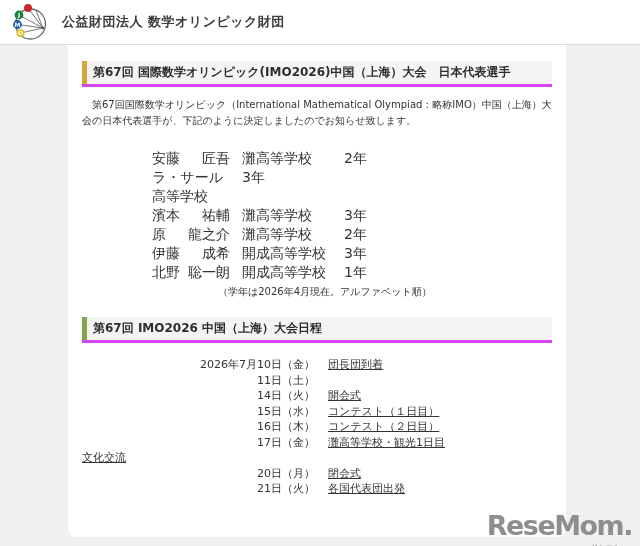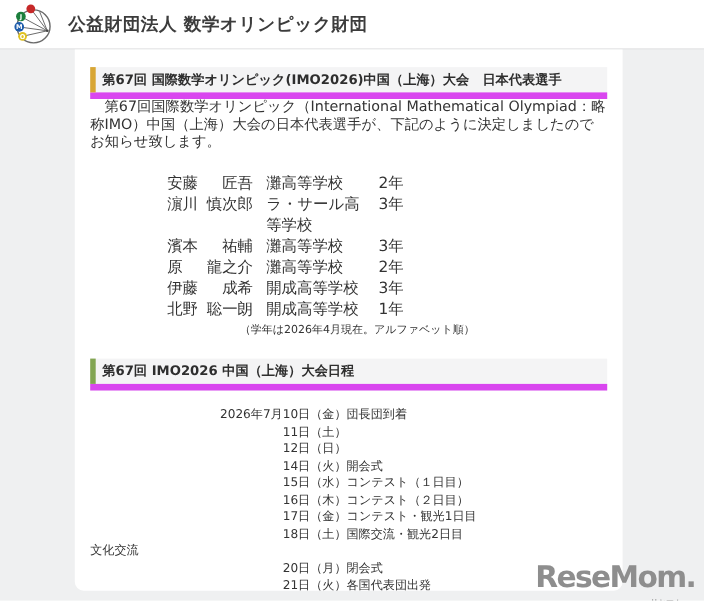--- a/index.html
+++ b/index.html
@@ -7,51 +7,51 @@
   body {
     font-family:"DejaVu Sans","Liberation Sans",sans-serif;
     background:#eff0f1; color:#333; position:relative; overflow:hidden;
   }
   .site-header {
     position:absolute; top:0; left:0; width:640px; height:45px;
     background:#fff; border-bottom:1px solid #dcdcde;
     display:flex; align-items:center; gap:12px; padding-left:10px;
   }
   .logo-svg { width:40px; height:40px; margin-top:1px; display:block; }
-  .site-title { font-size:16px; font-weight:bold; color:#3c3c3c; letter-spacing:.5px; }
+  .site-title { font-size:13px; font-weight:bold; color:#3c3c3c; letter-spacing:.5px; }
   .home-link { display:flex; align-items:center; gap:12px; text-decoration:none; color:inherit; }
 
   .card {
     position:absolute; top:45px; left:68px; width:498px; height:492px;
     background:#fff; border-radius:0 0 8px 8px;
     padding:16px 14px 0 14px; overflow:hidden;
   }
   .sec-heading {
-    position:relative; background:#f4f4f5; border-bottom:6px solid #d946ef;
+    position:relative; background:#f4f4f5; border-bottom:3px solid #d946ef;
     padding:4px 8px 4px 11px; font-size:12px; font-weight:bold; color:#2e2e2e;
     line-height:15px;
   }
   .sec-heading .bar { position:absolute; left:0; top:0; bottom:0; width:5px; }
   .bar-gold  { background:#d8a634; }
   .bar-green { background:#82a552; }
 
-  .intro { margin-top:0; font-size:13px; line-height:16px; color:#333; }
+  .intro { margin-top:10px; font-size:10px; line-height:16px; color:#333; }
 
   .members { margin-top:20px; margin-left:70px; font-size:14px; }
   .mrow { display:grid; grid-template-columns:78px 90px auto; column-gap:12px; line-height:19px; }
   .mname { display:flex; justify-content:space-between; }
 
   .note { margin-top:4px; margin-left:136px; font-size:10px; line-height:12px; color:#333; }
 
   .h2 { margin-top:19px; }
 
   .schedule { margin-top:14px; font-size:11px; }
-  .srow { display:grid; grid-template-columns:233px auto; line-height:15.5px; }
+  .srow { display:grid; grid-template-columns:233px auto; column-gap:13px; line-height:15.5px; }
   .sdate { text-align:right; white-space:nowrap; }
-  .sevent { white-space:nowrap; }
+  .sevent { white-space:nowrap;text-decoration:underline; }
 
   .watermark {
     position:absolute; right:8px; bottom:7px; color:#8e8e8e;
     font-weight:bold; font-size:27px; line-height:1; letter-spacing:-1.5px;
   }
   .watermark .ruby {
     position:absolute; top:-7px; right:12px;
     font-size:7px; font-weight:bold; letter-spacing:0;margin-top:40px;
   }
 </style>
@@ -96,24 +96,20 @@
   <div class="members">
     <div class="mrow">
       <span class="mname">
           <span>安藤</span>
           <span>匠吾</span>
         </span>
       <span>灘高等学校</span>
       <span>2年</span>
     </div>
     <div class="mrow">
-      <span class="mname">
-          <span>濵川</span>
-          <span>慎次郎</span>
-        </span>
       <span>ラ・サール高等学校</span>
       <span>3年</span>
     </div>
     <div class="mrow">
       <span class="mname">
           <span>濱本</span>
           <span>祐輔</span>
         </span>
       <span>灘高等学校</span>
       <span>3年</span>
@@ -154,42 +150,34 @@
   <div class="schedule">
     <div class="srow">
       <span class="sdate">2026年7月10日（金）</span>
       <span class="sevent">団長団到着</span>
     </div>
     <div class="srow">
       <span class="sdate">11日（土）</span>
       <span class="sevent"></span>
     </div>
     <div class="srow">
-      <span class="sdate">12日（日）</span>
-      <span class="sevent"></span>
-    </div>
-    <div class="srow">
       <span class="sdate">14日（火）</span>
       <span class="sevent">開会式</span>
     </div>
     <div class="srow">
       <span class="sdate">15日（水）</span>
       <span class="sevent">コンテスト（１日目）</span>
     </div>
     <div class="srow">
       <span class="sdate">16日（木）</span>
       <span class="sevent">コンテスト（２日目）</span>
     </div>
     <div class="srow">
       <span class="sdate">17日（金）</span>
-      <span class="sevent">コンテスト・観光1日目</span>
-    </div>
-    <div class="srow">
-      <span class="sdate">18日（土）</span>
-      <span class="sevent">国際交流・観光2日目</span>
+      <span class="sevent">灘高等学校・観光1日目</span>
     </div>
     <div class="srow">
       <span class="sevent">文化交流</span>
     </div>
     <div class="srow">
       <span class="sdate">20日（月）</span>
       <span class="sevent">閉会式</span>
     </div>
     <div class="srow">
       <span class="sdate">21日（火）</span>

